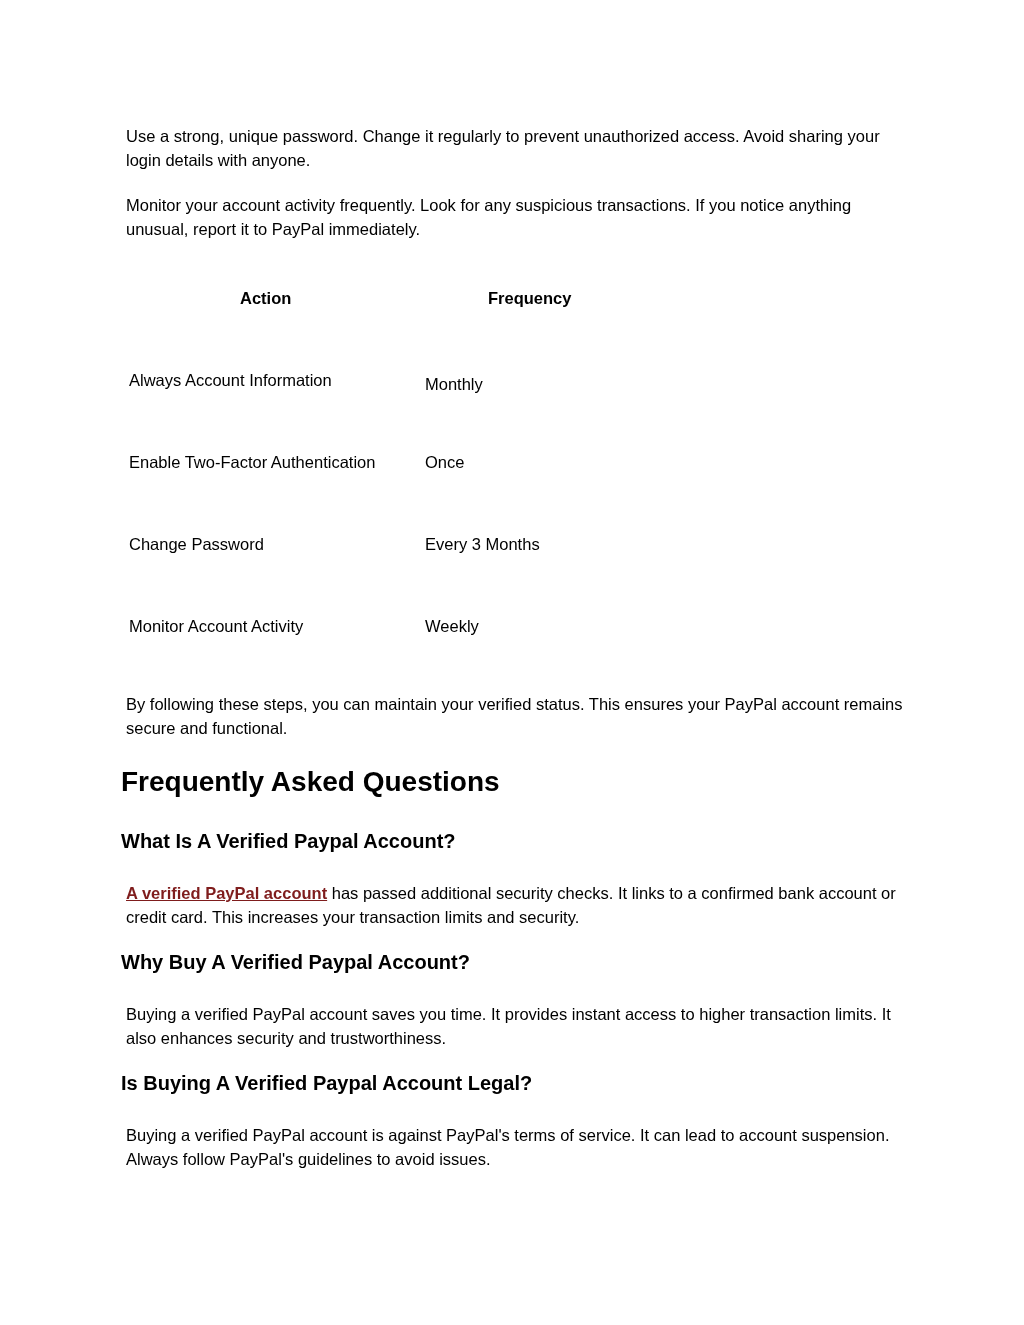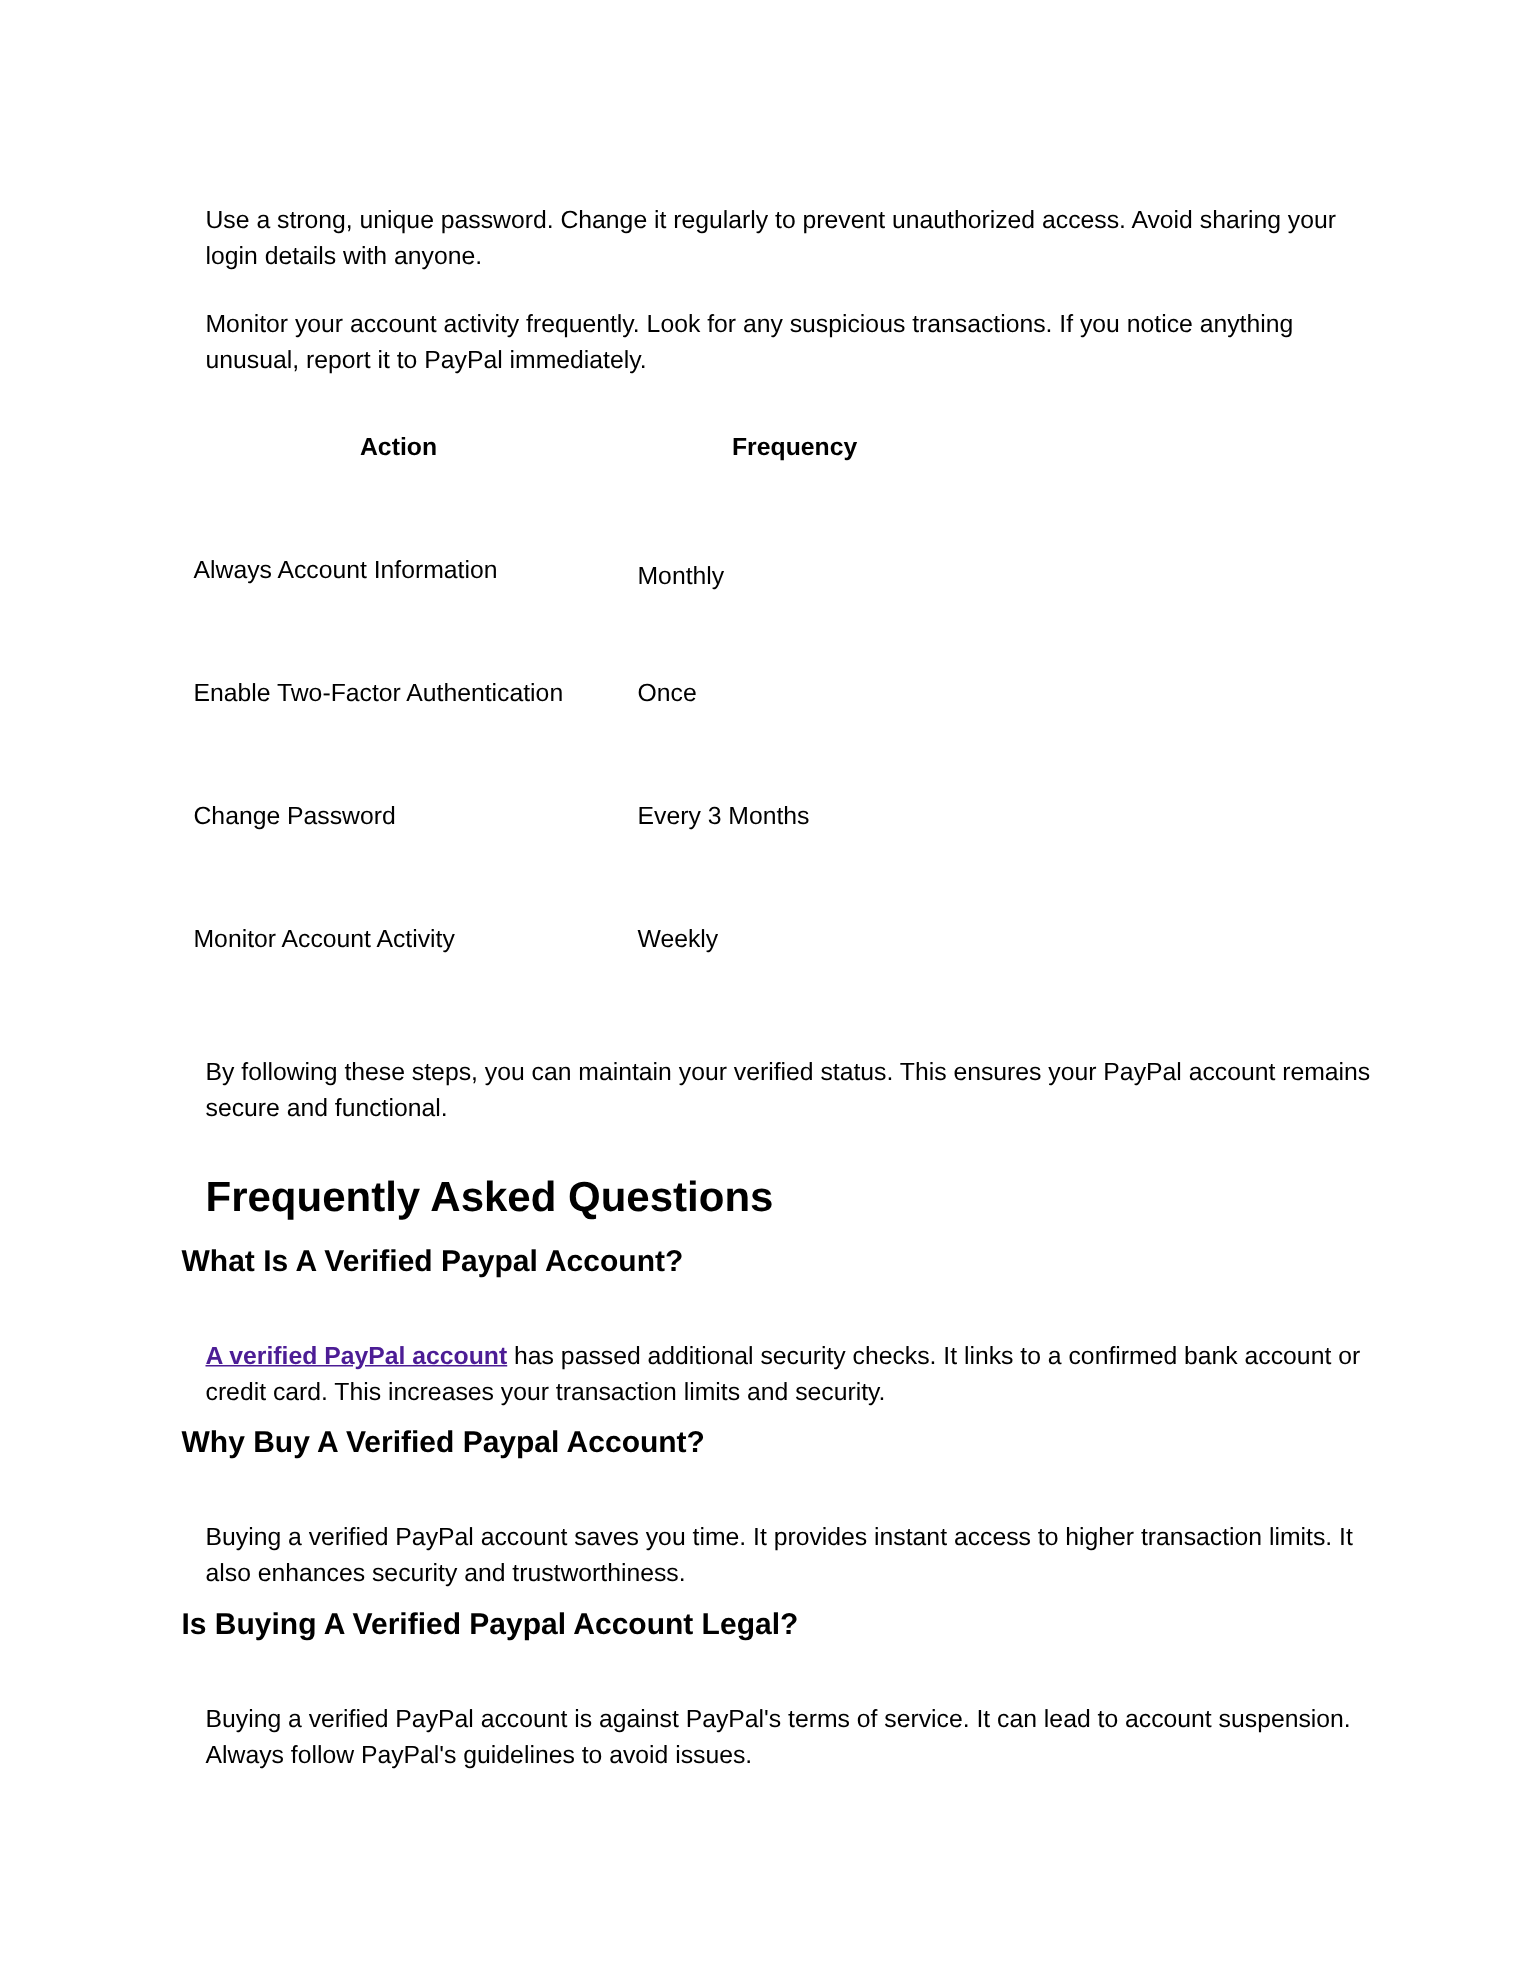--- a/index.html
+++ b/index.html
@@ -20,55 +20,55 @@
       left: 121px;
       top: 0;
       width: 780px;
     }
     .para {
       position: absolute;
       left: 0;
       width: 780px;
       font-size: 16.5px;
       line-height: 24px;
-      margin: 16px;
+      margin: 5px;
     }
     .para b { font-weight: normal; }
     .table-wrap {
       position: absolute;
       left: 0;
       top: 270px;
       width: 460px;
     }
     .th, .td {
       position: absolute;
       font-size: 16.5px;
       line-height: 20px;
       white-space: nowrap;
     }
     .th { font-weight: bold; }
     h1.faq-title {
       position: absolute;
       left: 0;
       top: 764px;
-      margin: 16px;
+      margin: 0;
       font-size: 28px;
       font-weight: bold;
       line-height: 36px;
     }
     h2.q {
       position: absolute;
       left: 0;
       margin: 0;
       font-size: 20px;
       font-weight: bold;
       line-height: 26px;
     }
     a.link {
-      color: #4c1d95;
+      color: #7f1d1d;
       font-weight: bold;
       text-decoration: underline;
     }
   </style>
 </head>
 <body>
 
 <div class="page">
 
   <p class="para" style="top:119px;">Use a strong, unique password. Change it regularly to prevent unauthorized access. Avoid sharing your login details with anyone.</p>

